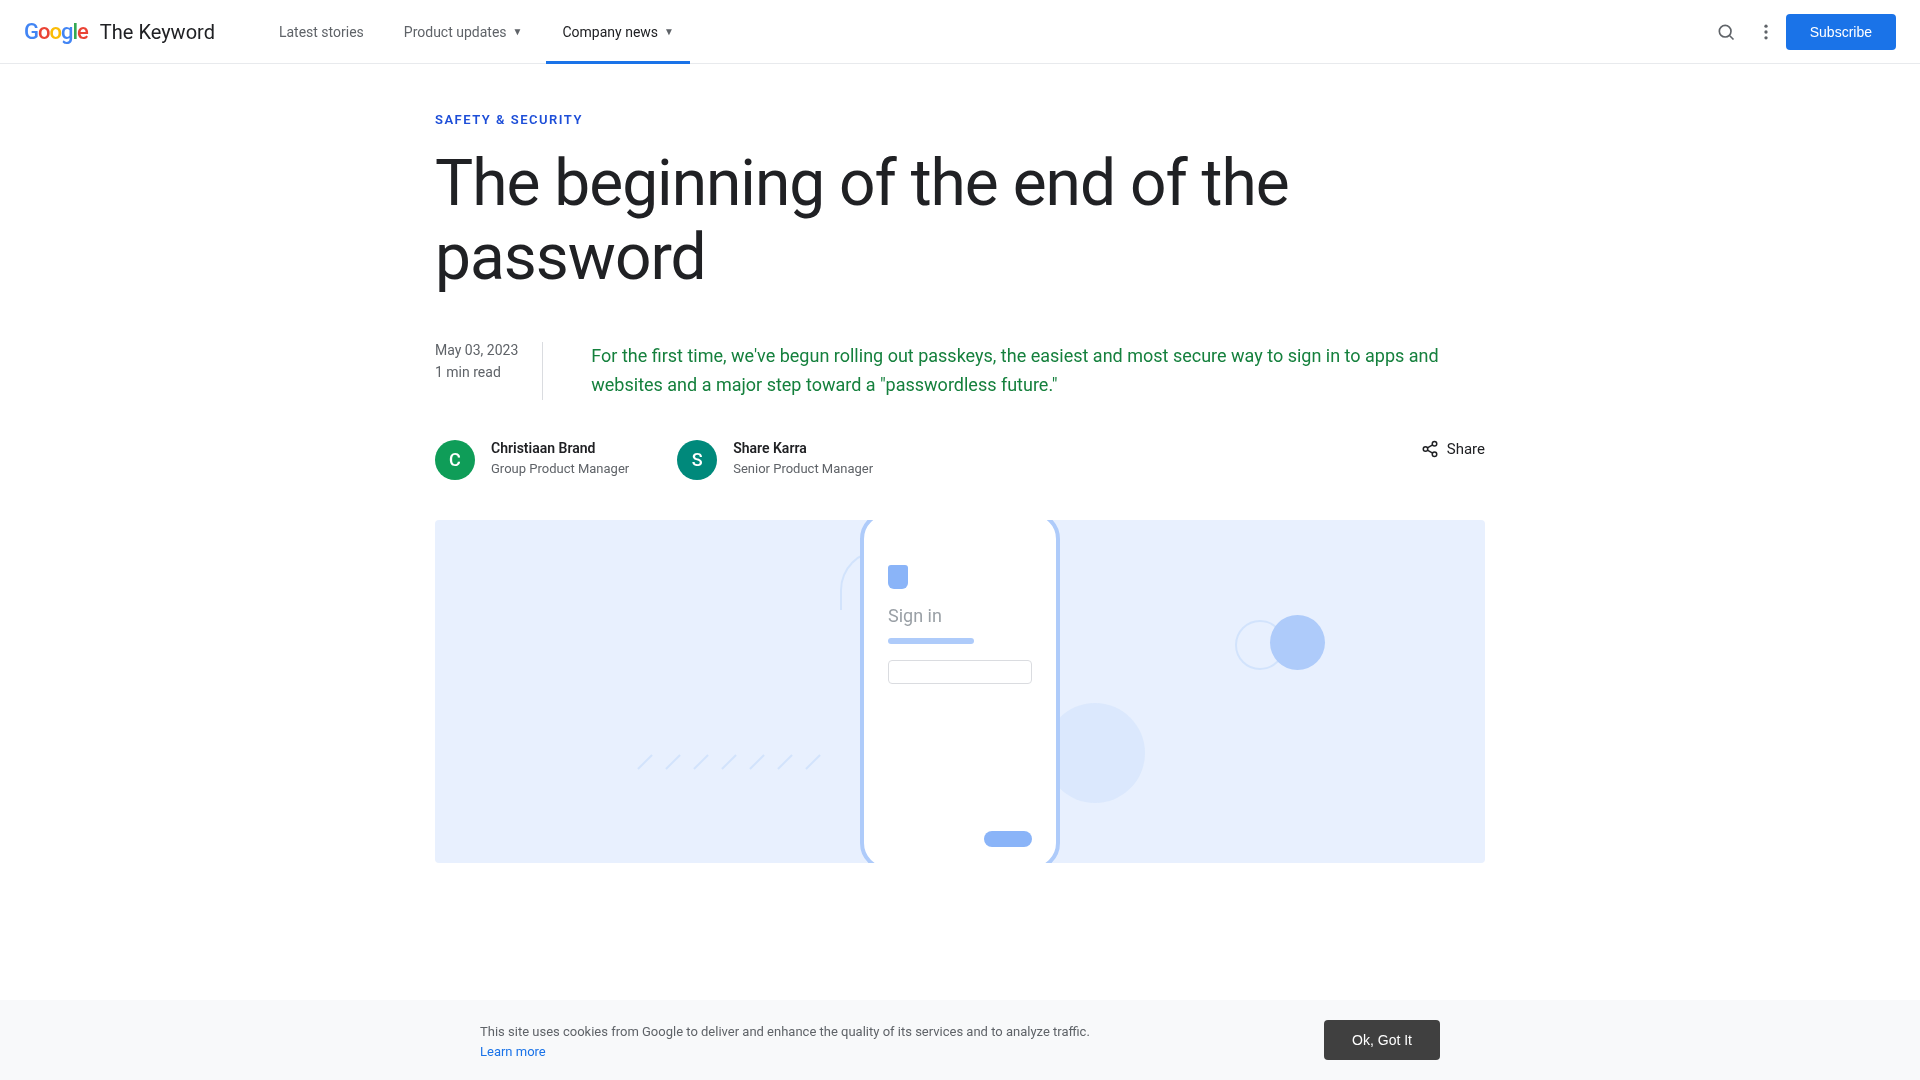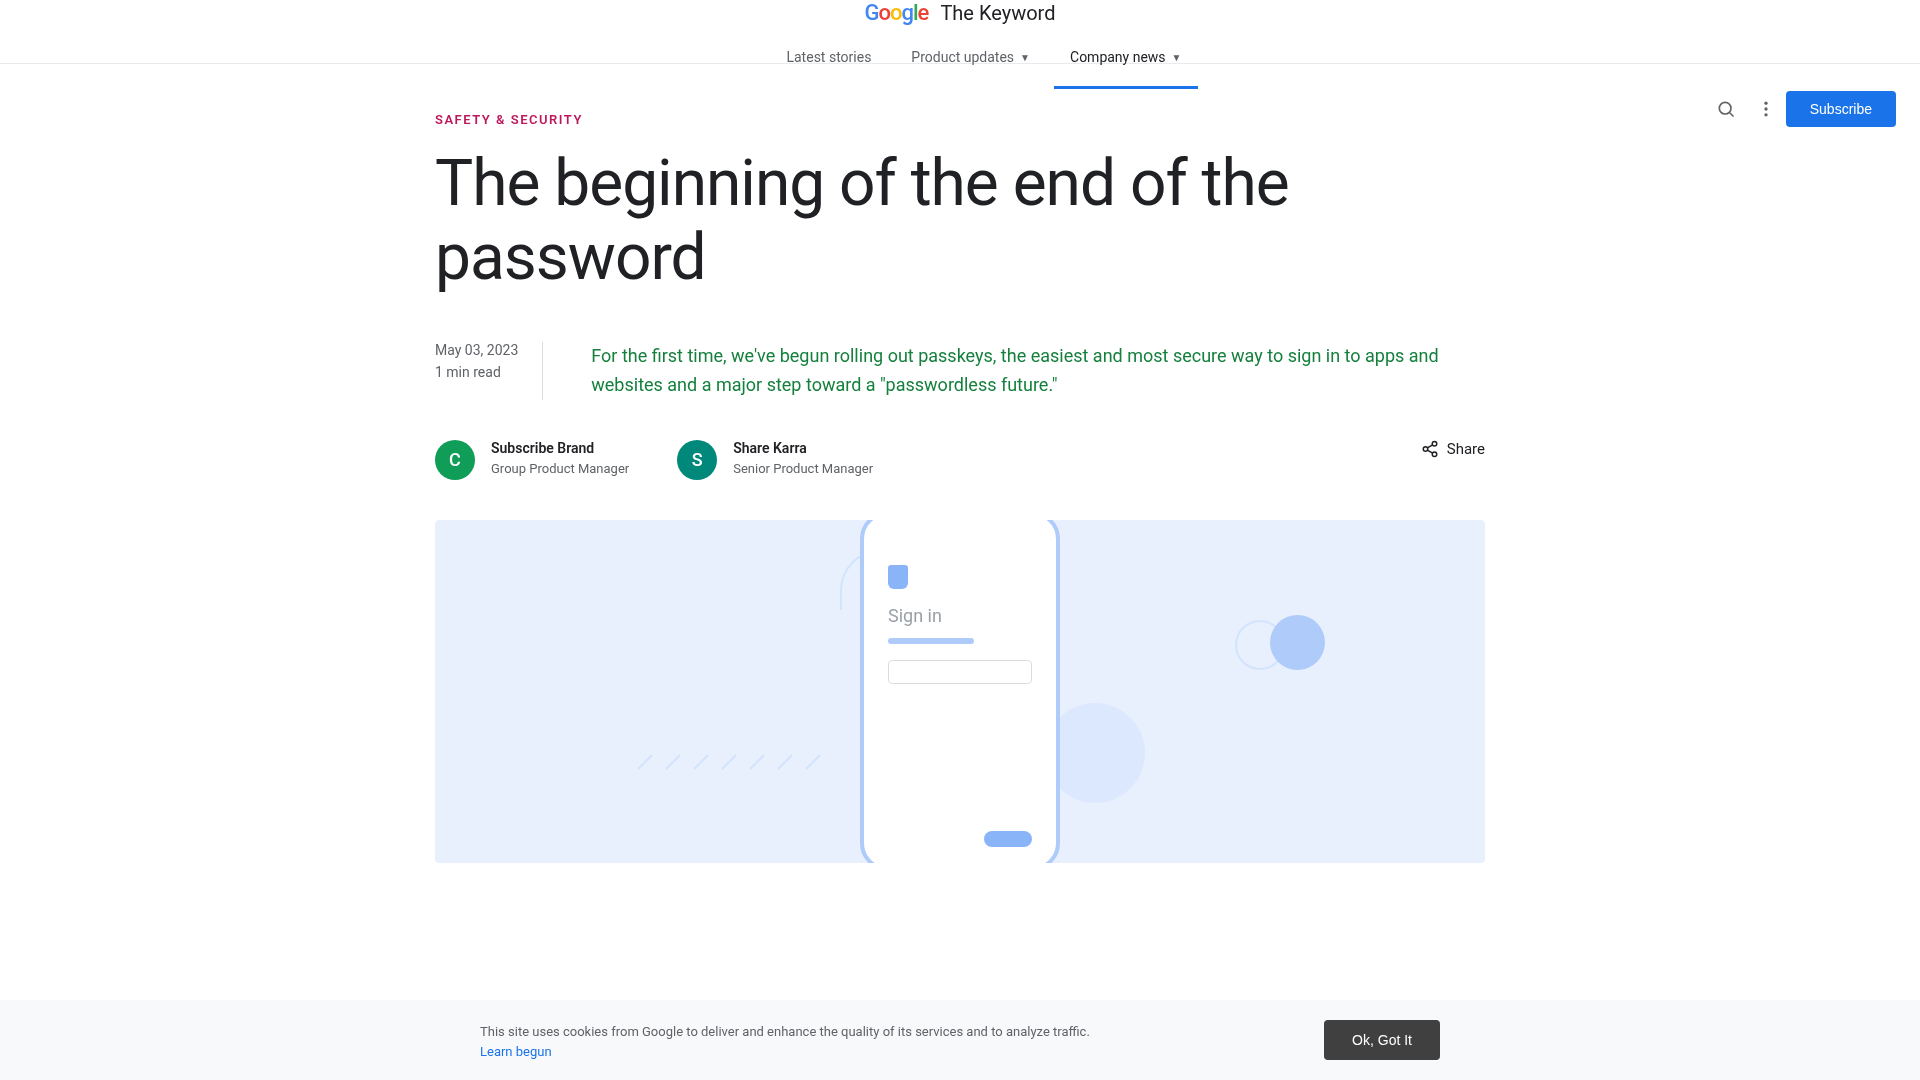--- a/index.html
+++ b/index.html
@@ -12,21 +12,20 @@
       background: #fff;
       color: #202124;
     }
     .header {
       display: flex;
       align-items: center;
       height: 64px;
       padding: 0 24px;
       border-bottom: 1px solid #e8eaed;
       position: relative;
-      flex-direction: column;
     }
     .logo-group {
       display: flex;
       align-items: center;
       gap: 12px;
     }
     .google-logo {
       font-size: 22px;
       font-weight: 500;
       letter-spacing: -1px;
@@ -101,21 +100,21 @@
     }
     .content {
       max-width: 1050px;
       margin: 0 auto;
       padding: 48px 0 0;
     }
     .category {
       font-size: 13px;
       font-weight: 600;
       letter-spacing: 1.5px;
-      color: #be185d;
+      color: #1d4ed8;
       text-transform: uppercase;
       margin-bottom: 20px;
     }
     .title {
       font-size: 64px;
       font-weight: 400;
       line-height: 1.15;
       color: #202124;
       margin-bottom: 48px;
       letter-spacing: -1px;
@@ -398,21 +397,21 @@
       <div class="read-time">1 min read</div>
     </div>
     <p class="summary">For the first time, we've begun rolling out passkeys, the easiest and most secure way to sign in to apps and websites and a major step toward a "passwordless future."</p>
   </div>
 
   <div class="authors-row">
     <div class="authors">
       <div class="author">
         <div class="avatar green">C</div>
         <div class="author-info">
-          <div class="author-name">Subscribe Brand</div>
+          <div class="author-name">Christiaan Brand</div>
           <div class="author-role">Group Product Manager</div>
         </div>
       </div>
       <div class="author">
         <div class="avatar teal">S</div>
         <div class="author-info">
           <div class="author-name">Share Karra</div>
           <div class="author-role">Senior Product Manager</div>
         </div>
       </div>
@@ -450,17 +449,17 @@
       <div class="phone-input"></div>
       <div class="phone-button"></div>
     </div>
   </div>
 </main>
 
 <div class="cookie-banner">
   <div class="cookie-content">
     <div>
       <span class="cookie-text">This site uses cookies from Google to deliver and enhance the quality of its services and to analyze traffic.</span>
-      <span class="cookie-link">Learn begun</span>
+      <span class="cookie-link">Learn more</span>
     </div>
     <button class="cookie-btn">Ok, Got It</button>
   </div>
 </div>
 
 </body></html>

